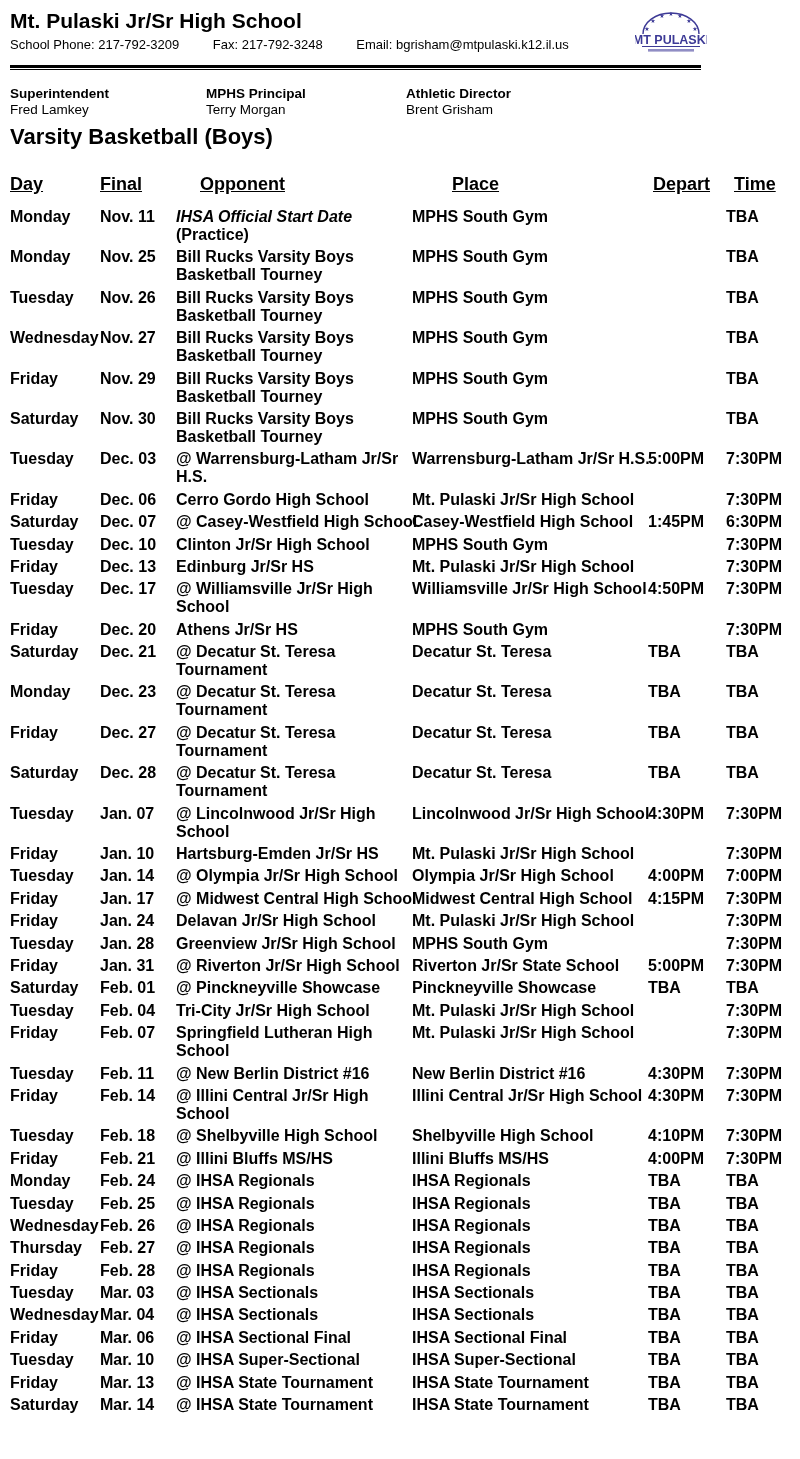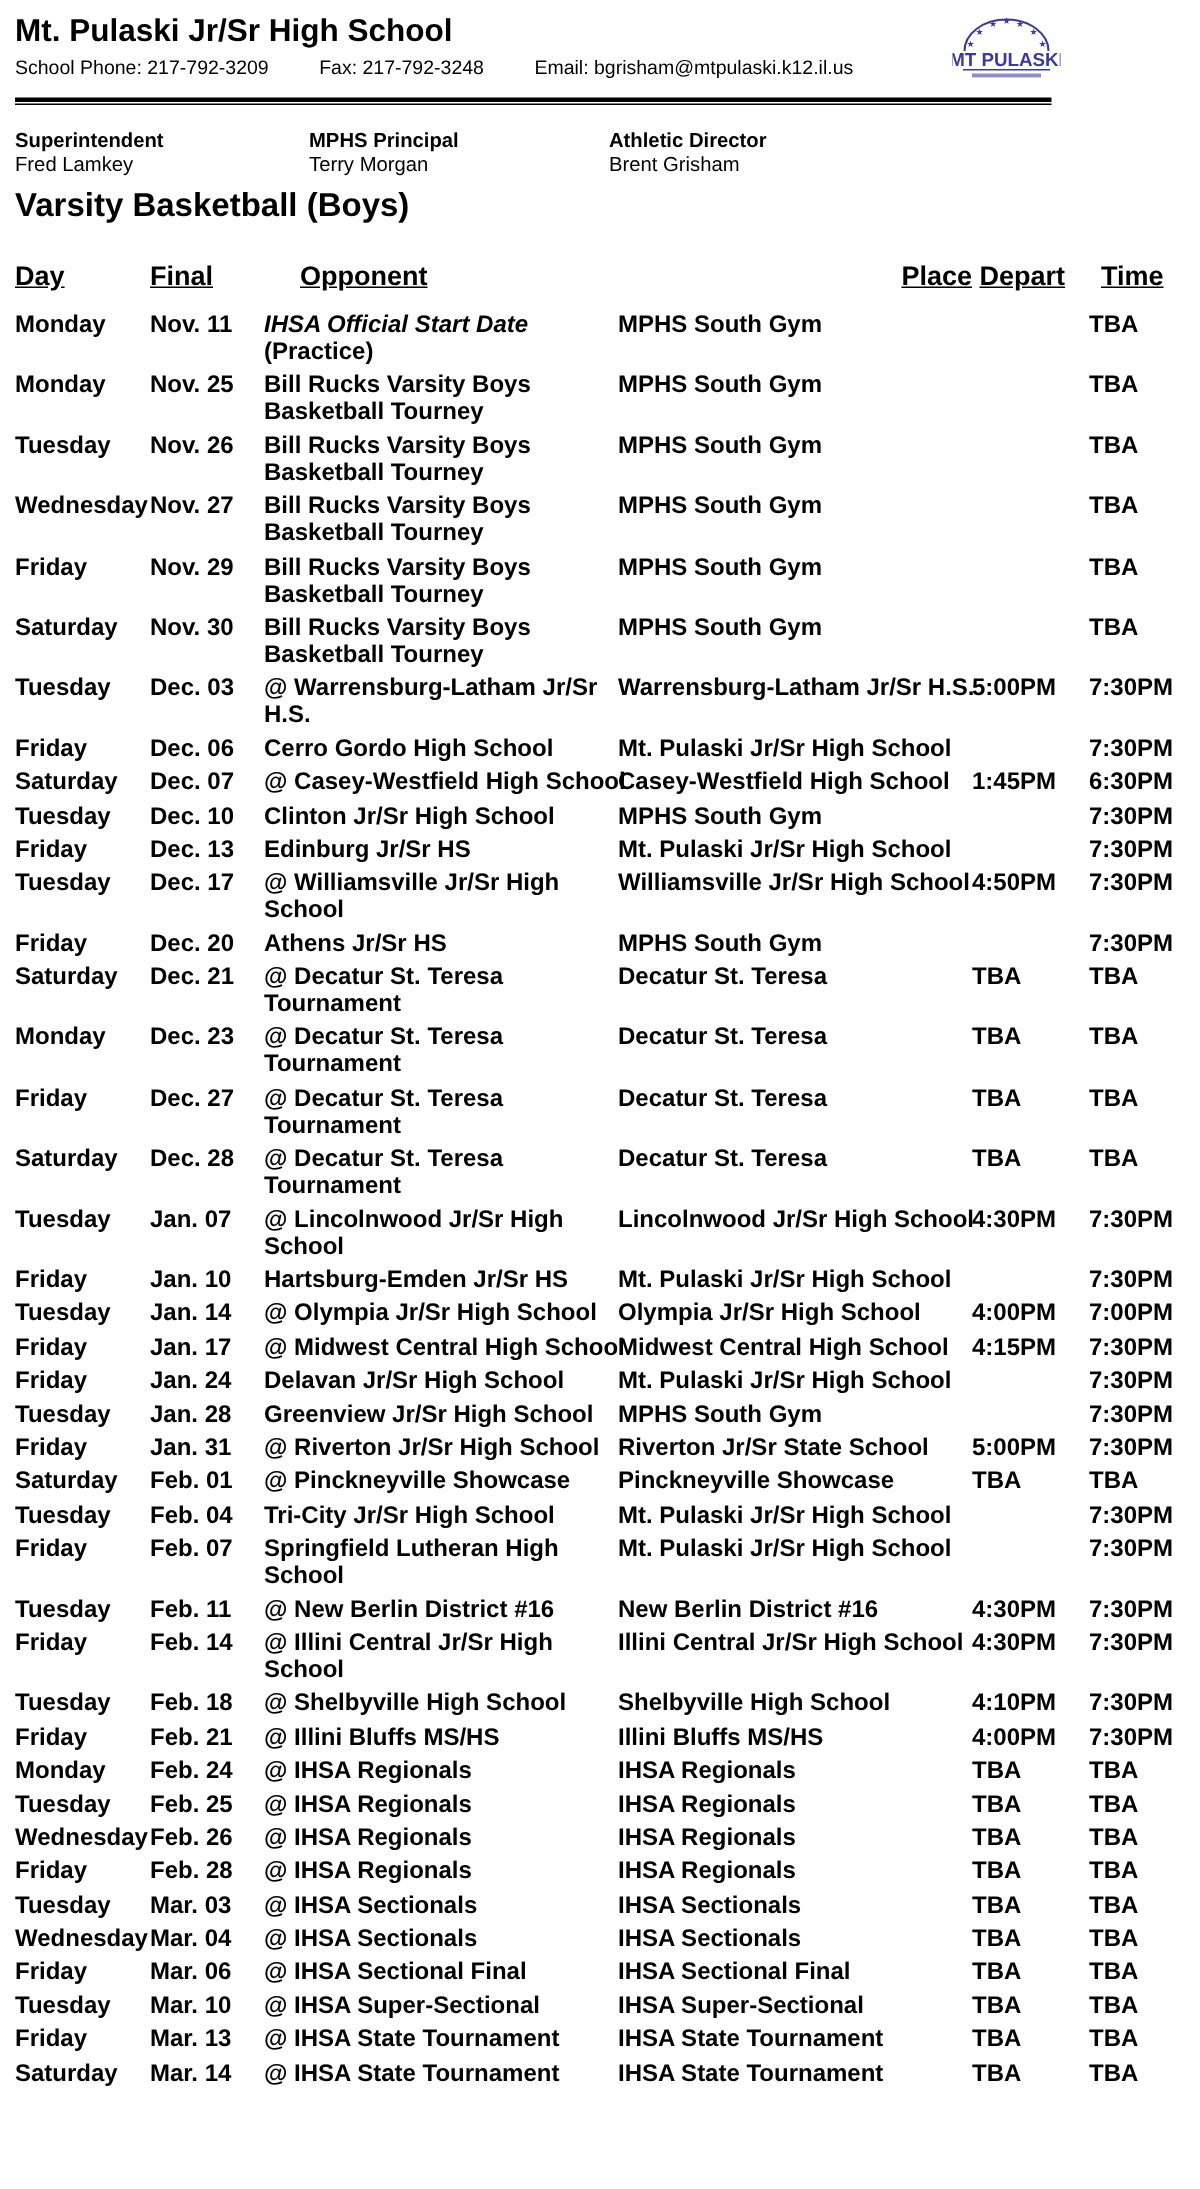--- a/index.html
+++ b/index.html
@@ -43,21 +43,21 @@
     width: 780px; margin-top: 25px;
     border-collapse: collapse; table-layout: fixed;
     font-size: 16px; font-weight: bold; line-height: 18px;
   }
   .sched th {
     font-weight: bold; font-size: 18px; text-align: left;
     padding: 0 0 13px 0; vertical-align: top;
   }
   .sched th span { text-decoration: underline; }
   .sched th.h-opp    { padding-left: 24px; }
-  .sched th.h-place  { padding-left: 40px; text-align: right; }
+  .sched th.h-place  { padding-left: 40px; }
   .sched th.h-depart { padding-left: 5px; }
   .sched th.h-time   { padding-left: 8px; }
   .sched td { vertical-align: top; padding: 2px 0 2.4px 0; white-space: nowrap; }
   .sched td div { white-space: nowrap; }
   .ital { font-style: italic; }
 </style>
 </head>
 <body>
 
 <div class="page">
@@ -476,20 +476,30 @@
           <td class="c-day">Wednesday</td>
           <td class="c-date">Feb. 26</td>
           <td class="c-opp">
             <div>@ IHSA Regionals</div>
           </td>
           <td class="c-place">IHSA Regionals</td>
           <td class="c-depart">TBA</td>
           <td class="c-time">TBA</td>
         </tr>
         <tr>
+          <td class="c-day">Thursday</td>
+          <td class="c-date">Feb. 27</td>
+          <td class="c-opp">
+            <div>@ IHSA Regionals</div>
+          </td>
+          <td class="c-place">IHSA Regionals</td>
+          <td class="c-depart">TBA</td>
+          <td class="c-time">TBA</td>
+        </tr>
+        <tr>
           <td class="c-day">Friday</td>
           <td class="c-date">Feb. 28</td>
           <td class="c-opp">
             <div>@ IHSA Regionals</div>
           </td>
           <td class="c-place">IHSA Regionals</td>
           <td class="c-depart">TBA</td>
           <td class="c-time">TBA</td>
         </tr>
         <tr>

